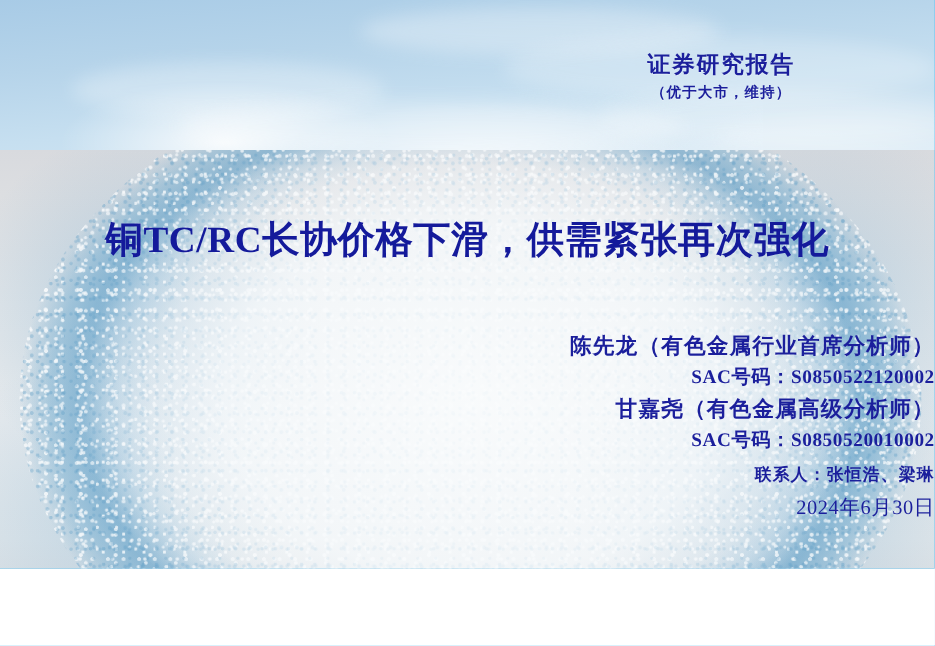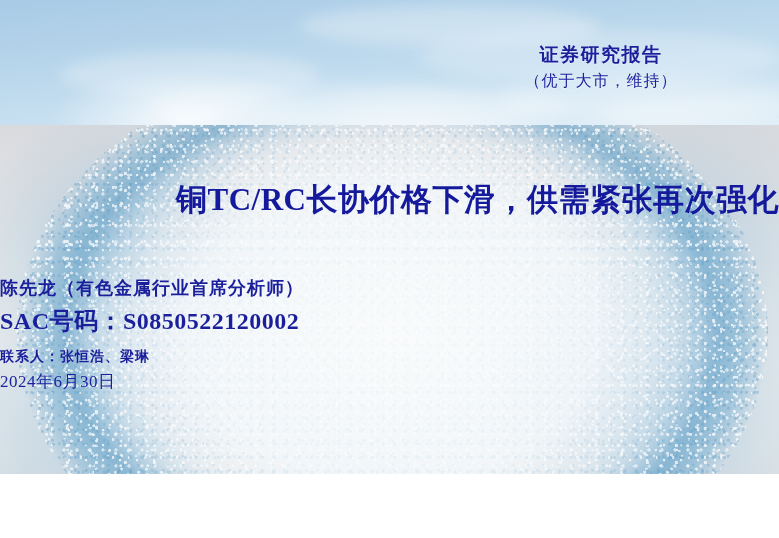--- a/index.html
+++ b/index.html
@@ -56,22 +56,22 @@
     color: #1b1f9c;
     line-height: 1.32;
     text-shadow: 0 1px 0 rgba(255,255,255,0.35);
   }
   .header-line1 {
     font-size: 19px;
     font-weight: bold;
     letter-spacing: 1.5px;
   }
   .header-line2 {
-    font-size: 16px;
-    font-weight: normal;
+    font-size: 12px;
+    font-weight: bold;
     letter-spacing: 1px;
     margin-top: 3px;
   }
 
   
   .main-panel {
     position: absolute;
     left: 0;
     top: 125px;
     width: 779px;
@@ -170,43 +170,43 @@
     left: 0;
     top: 125px;
     width: 779px;
     height: 378px;
   }
   .doc-title {
     position: absolute;
     left: 0;
     top: 54px;
     width: 779px;
-    text-align: right;
+    text-align: center;
     font-size: 31px;
     font-weight: bold;
     color: #141a9b;
     letter-spacing: 0.5px;
     white-space: nowrap;
   }
   .authors {
     position: absolute;
     left: 0;
     top: 150px;
     width: 779px;
-    text-align: left;
+    text-align: right;
     color: #1b1f9c;
   }
   .author-name {
     font-size: 18px;
     font-weight: bold;
     letter-spacing: 1px;
     line-height: 1.55;
   }
   .author-sac {
-    font-size: 24px;
+    font-size: 16px;
     font-weight: bold;
     letter-spacing: 0.5px;
     line-height: 1.55;
     font-family: Liberation Serif, serif;
   }
   .contacts {
     font-size: 14px;
     font-weight: bold;
     letter-spacing: 1px;
     line-height: 1.6;
@@ -280,20 +280,22 @@
     <div class="brush-ring"></div>
     <div class="ring-inner"></div>
   </div>
 
   <div class="content">
     <div class="doc-title">铜TC/RC长协价格下滑，供需紧张再次强化</div>
 
     <div class="authors">
       <div class="author-name">陈先龙（有色金属行业首席分析师）</div>
       <div class="author-sac">SAC号码：S0850522120002</div>
+      <div class="author-name">甘嘉尧（有色金属高级分析师）</div>
+      <div class="author-sac">SAC号码：S0850520010002</div>
       <div class="contacts">联系人：张恒浩、梁琳</div>
       <div class="doc-date">2024年6月30日</div>
     </div>
   </div>
 
   <div class="bottom-band">
     <div class="bb-light-l"></div>
     <div class="bb-bright"></div>
     <div class="bb-tex"></div>
   </div>

